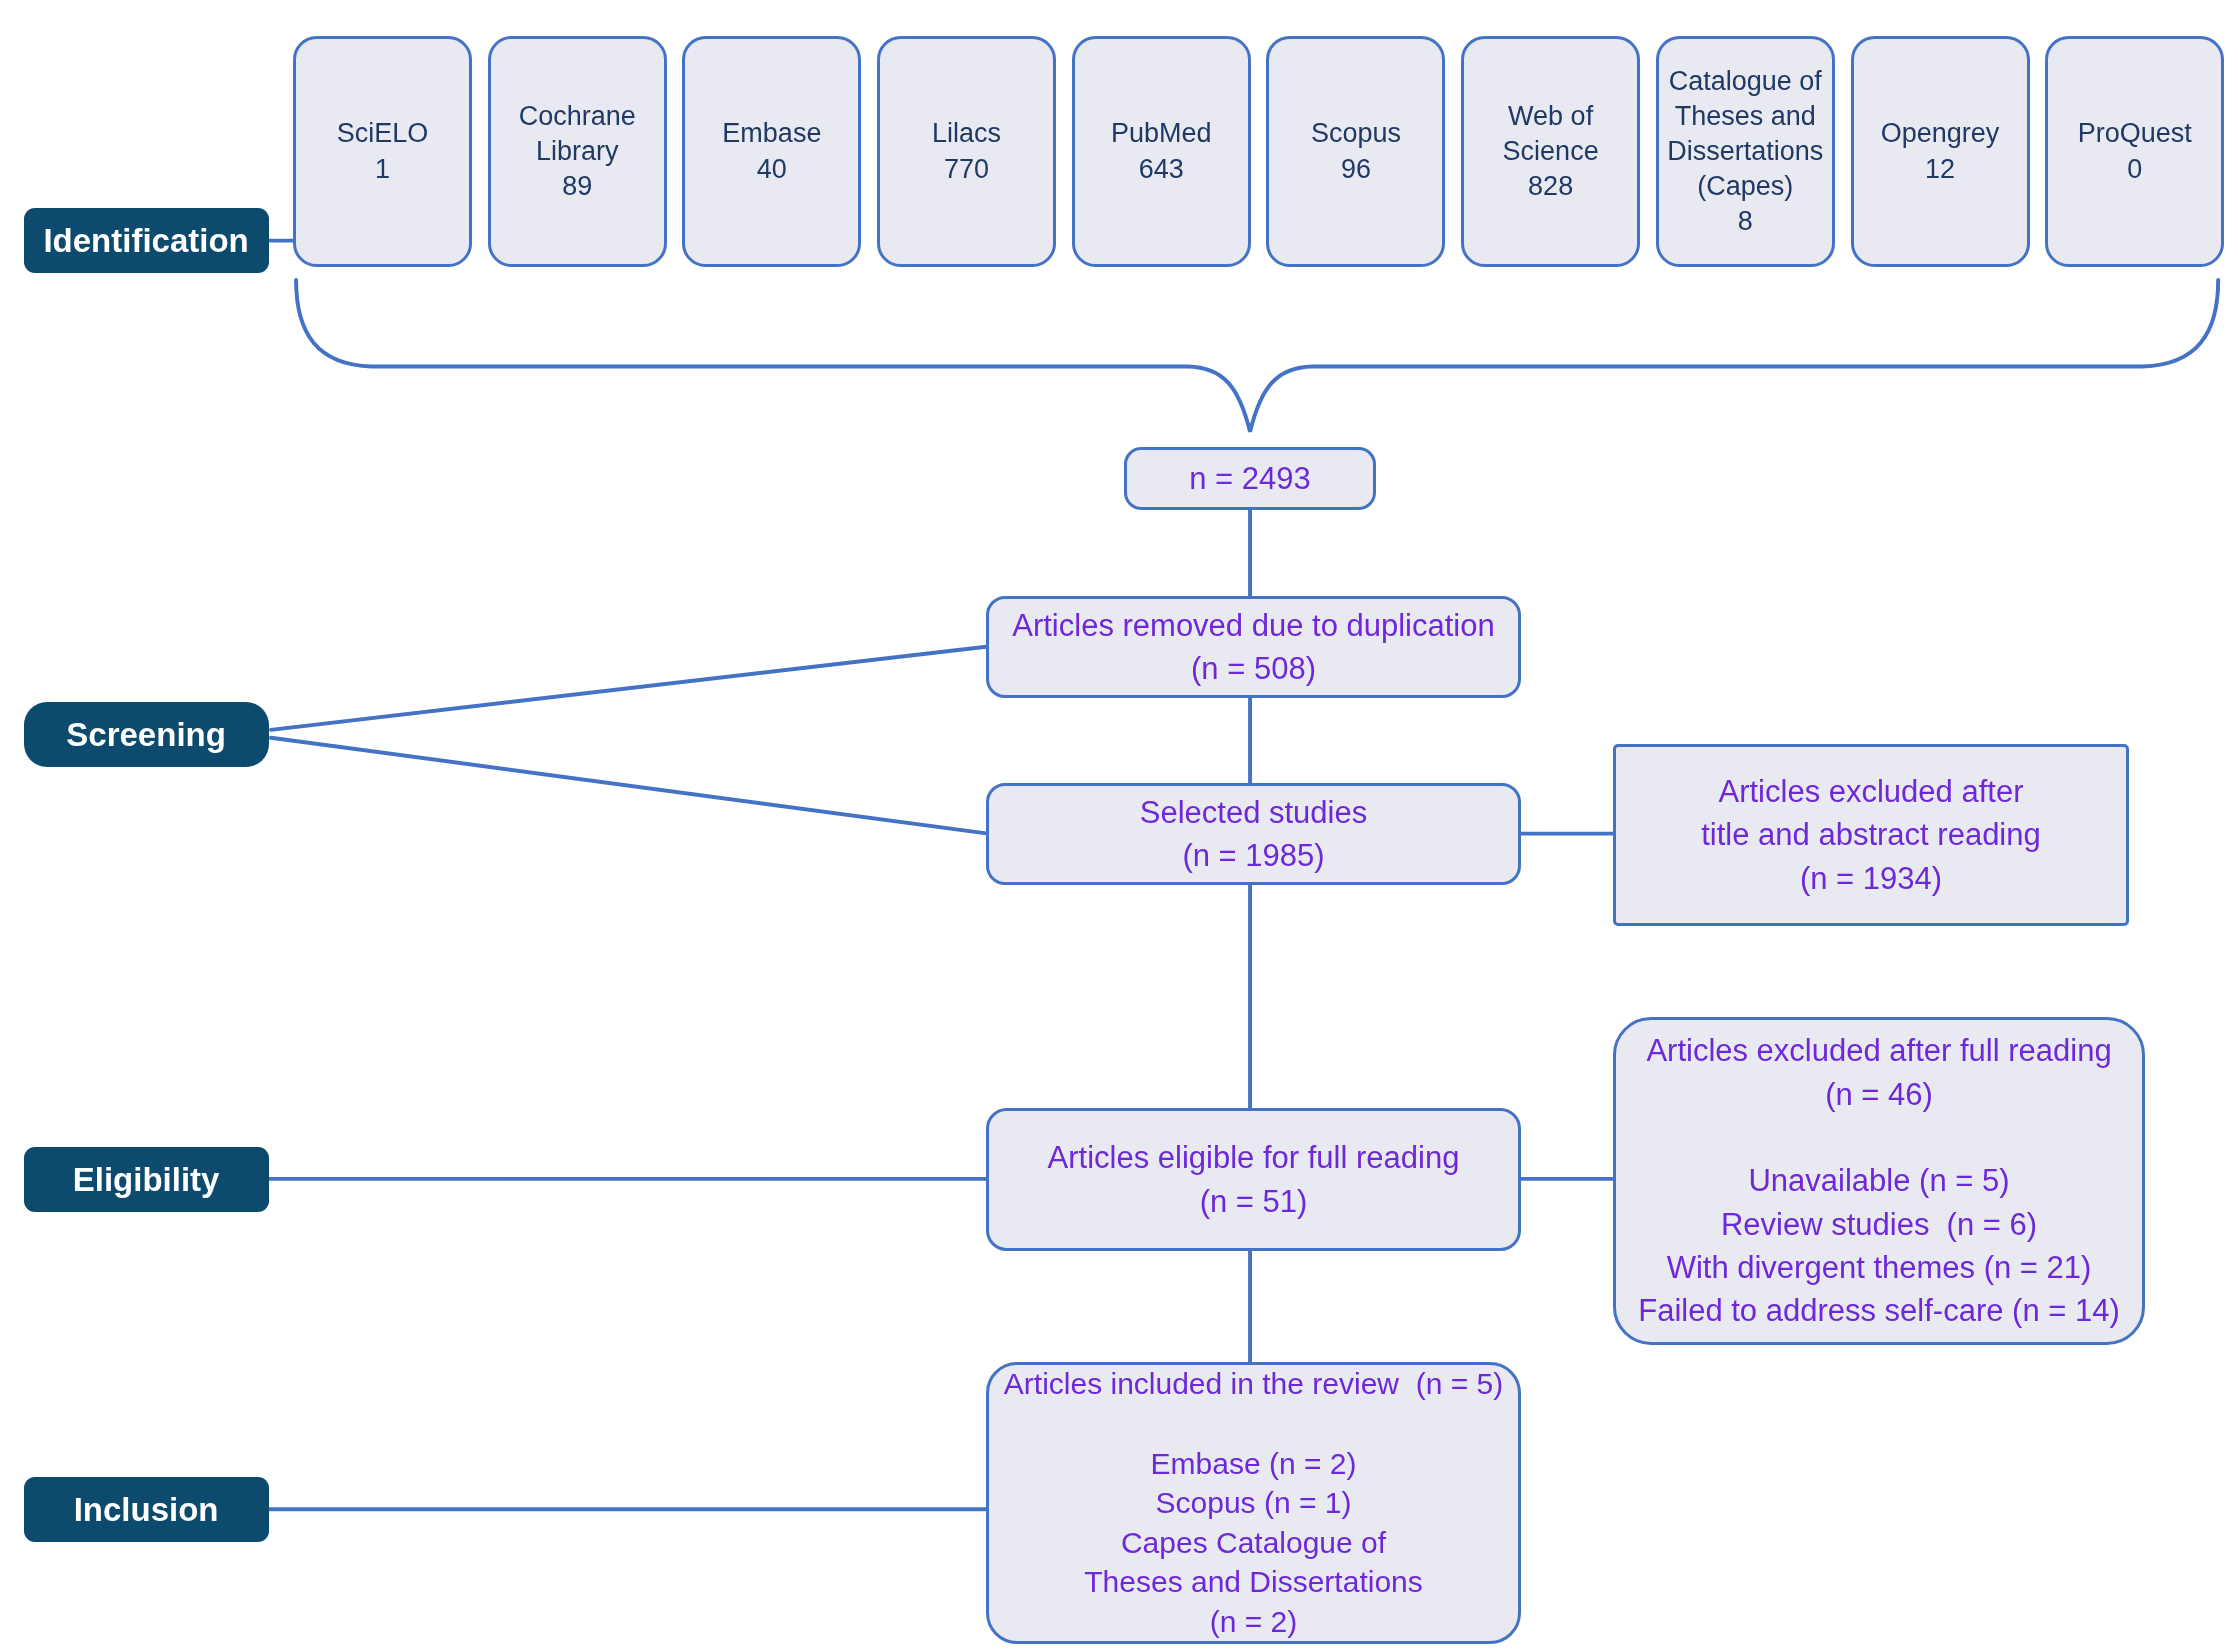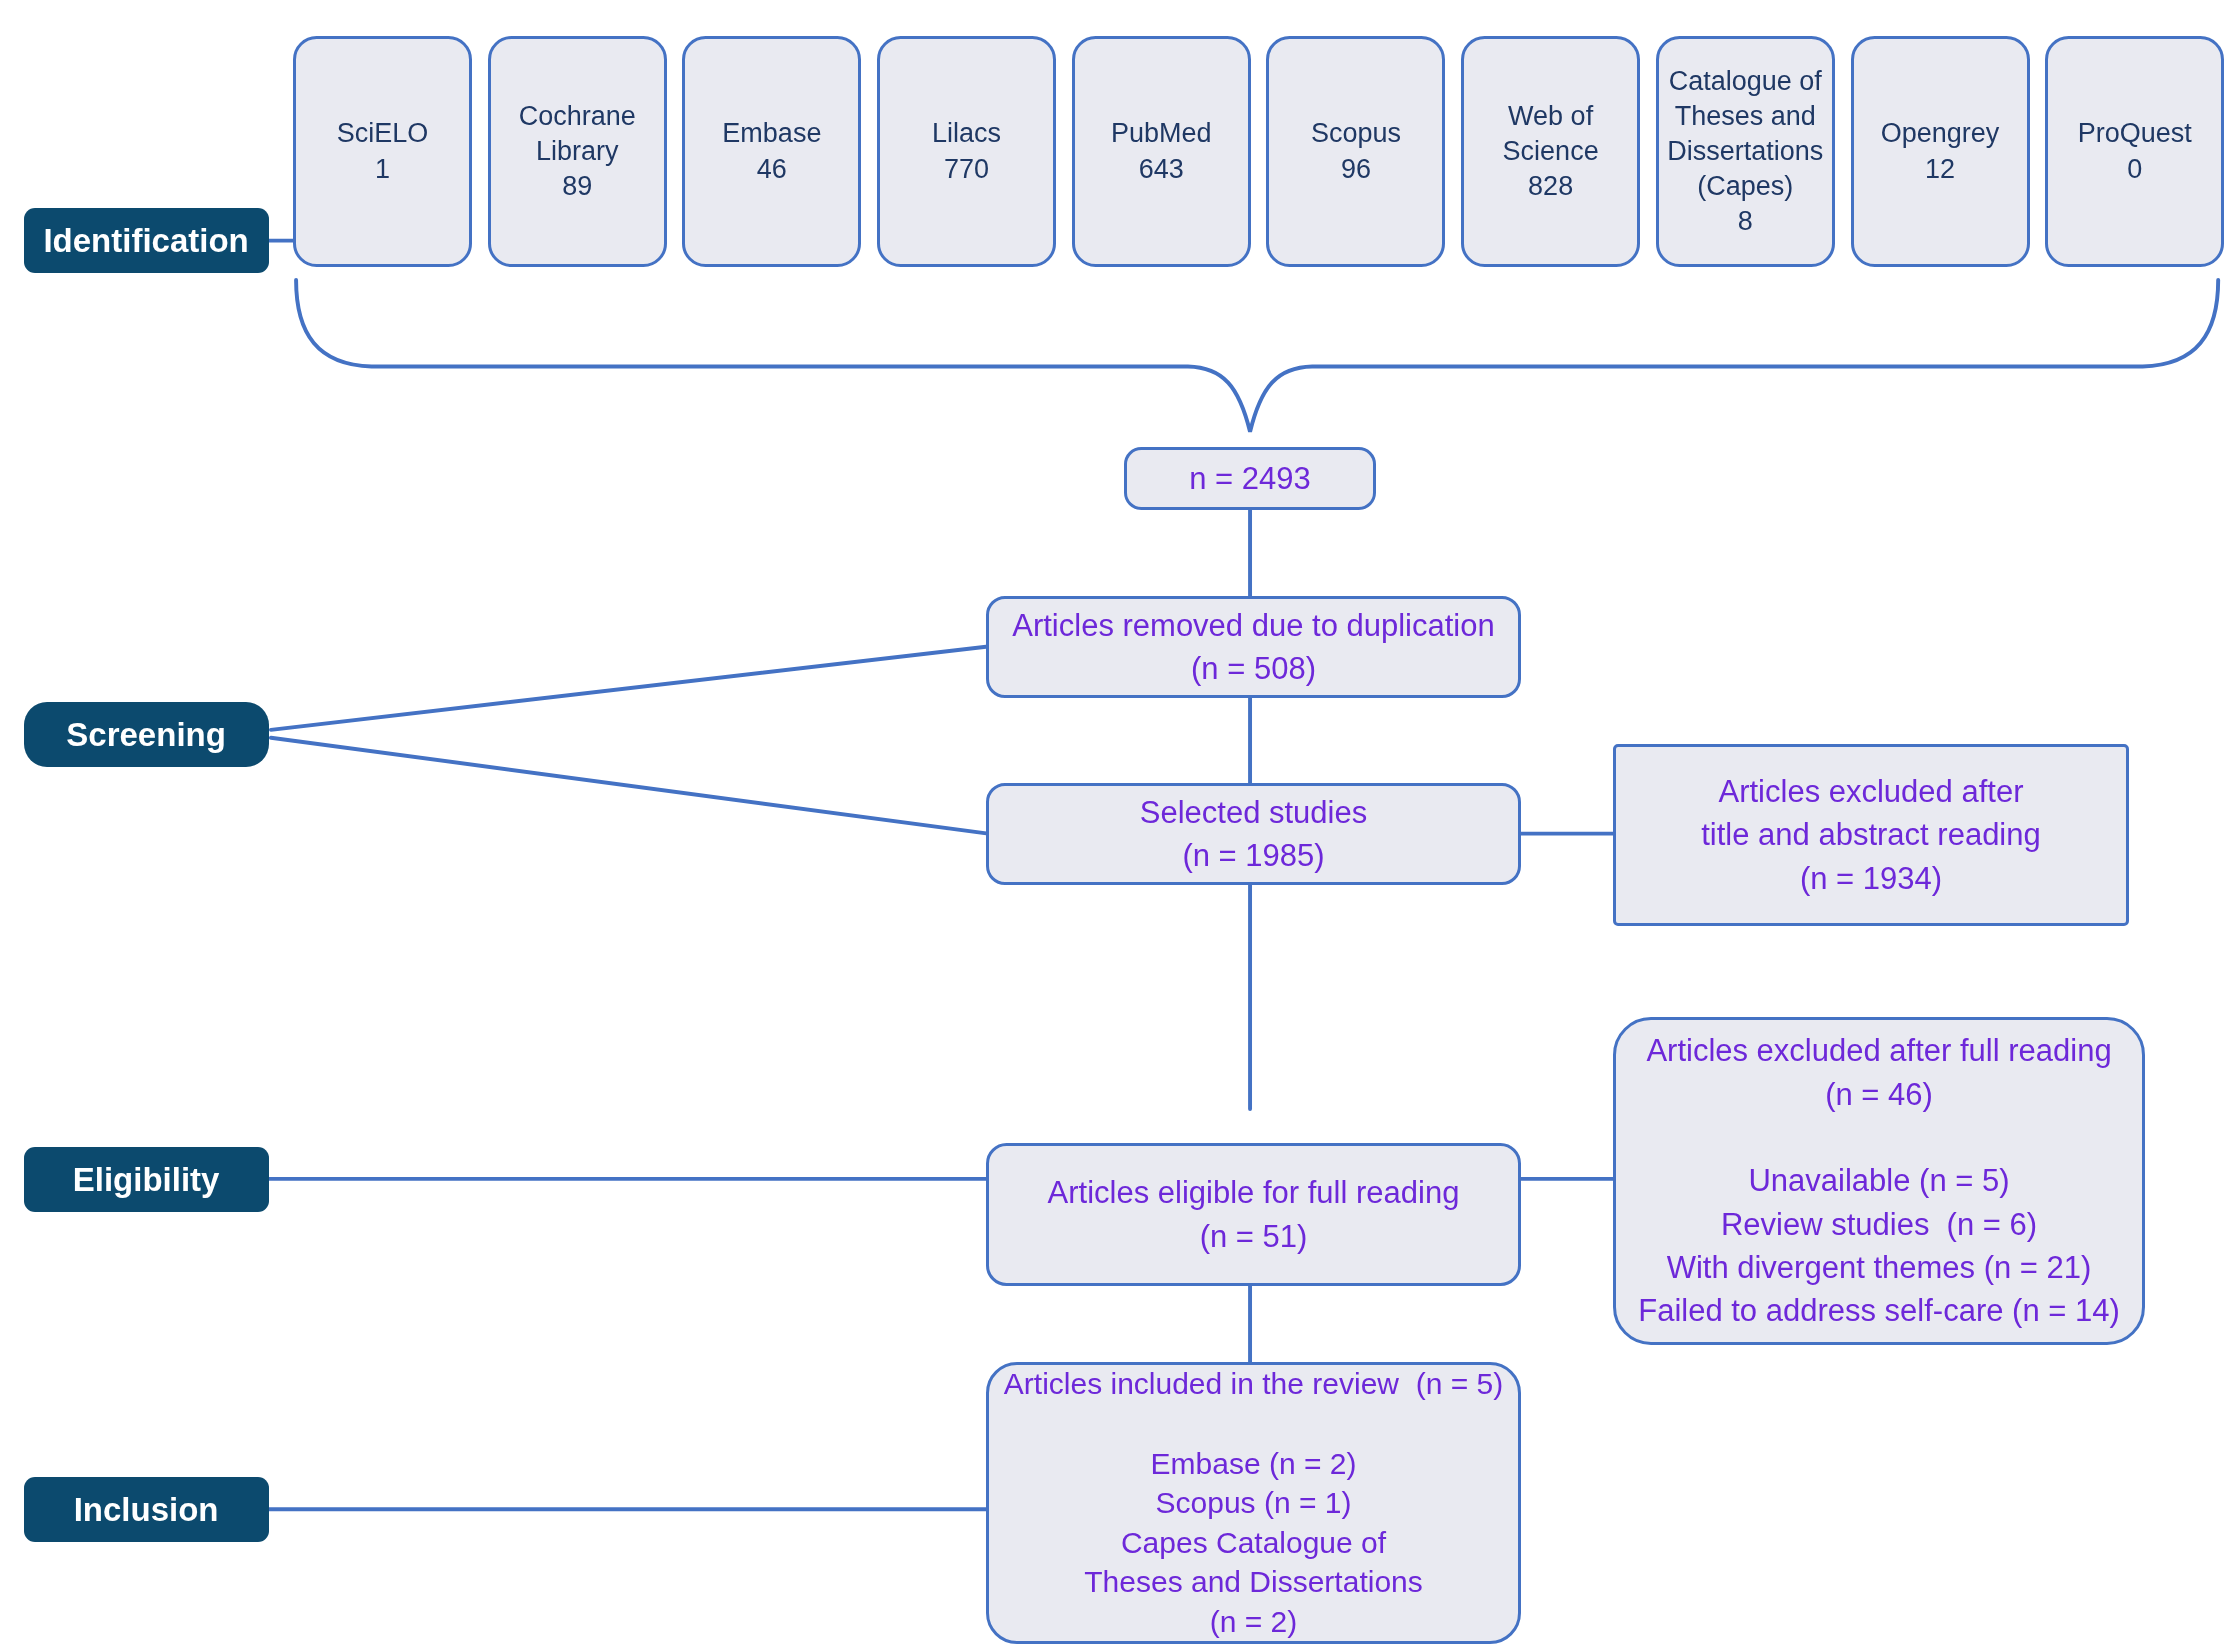--- a/index.html
+++ b/index.html
@@ -41,21 +41,21 @@
   .flow-box {
     position: absolute; box-sizing: border-box;
     background: #E9EAF1; border: 3.1px solid #4472C4;
     display: flex; align-items: center; justify-content: center;
     text-align: center; color: #6d28d9;
     white-space: pre-wrap; font-size: 31px; line-height: 1.4;
   }
   #box-total    { left: 1124px; top: 447px;  width: 252px; height: 63px;  border-radius: 17.3px; }
   #box-removed  { left: 986px; top: 596px;  width: 535px; height: 102px; border-radius: 19px; }
   #box-selected { left: 986px; top: 783px;  width: 535px; height: 102px; border-radius: 19px; }
-  #box-eligible { left: 986px; top: 1108px; width: 535px; height: 143px; border-radius: 20.5px; margin-top: 35px; }
+  #box-eligible { left: 986px; top: 1108px; width: 535px; height: 143px; border-radius: 20.5px; }
   #box-included { left: 986px; top: 1362px; width: 535px; height: 282px; border-radius: 31px;
                   font-size: 30px; line-height: 1.32; }
   #box-excl-title { left: 1613px; top: 744px;  width: 516px; height: 182px; border-radius: 5px; }
   #box-excl-full  { left: 1613px; top: 1017px; width: 532px; height: 328px; border-radius: 38px;
                     font-size: 31px; line-height: 1.4; }
 </style>
 </head>
 <body>
 
 <div class="canvas">
@@ -89,21 +89,21 @@
     </div>
     <div class="db-box">
       <div class="db-text">
         <span class="nm">Cochrane Library</span>
         <span class="ct">89</span>
       </div>
     </div>
     <div class="db-box">
       <div class="db-text">
         <span class="nm">Embase</span>
-        <span class="ct">46</span>
+        <span class="ct">40</span>
       </div>
     </div>
     <div class="db-box">
       <div class="db-text">
         <span class="nm">Lilacs</span>
         <span class="ct">770</span>
       </div>
     </div>
     <div class="db-box">
       <div class="db-text">

